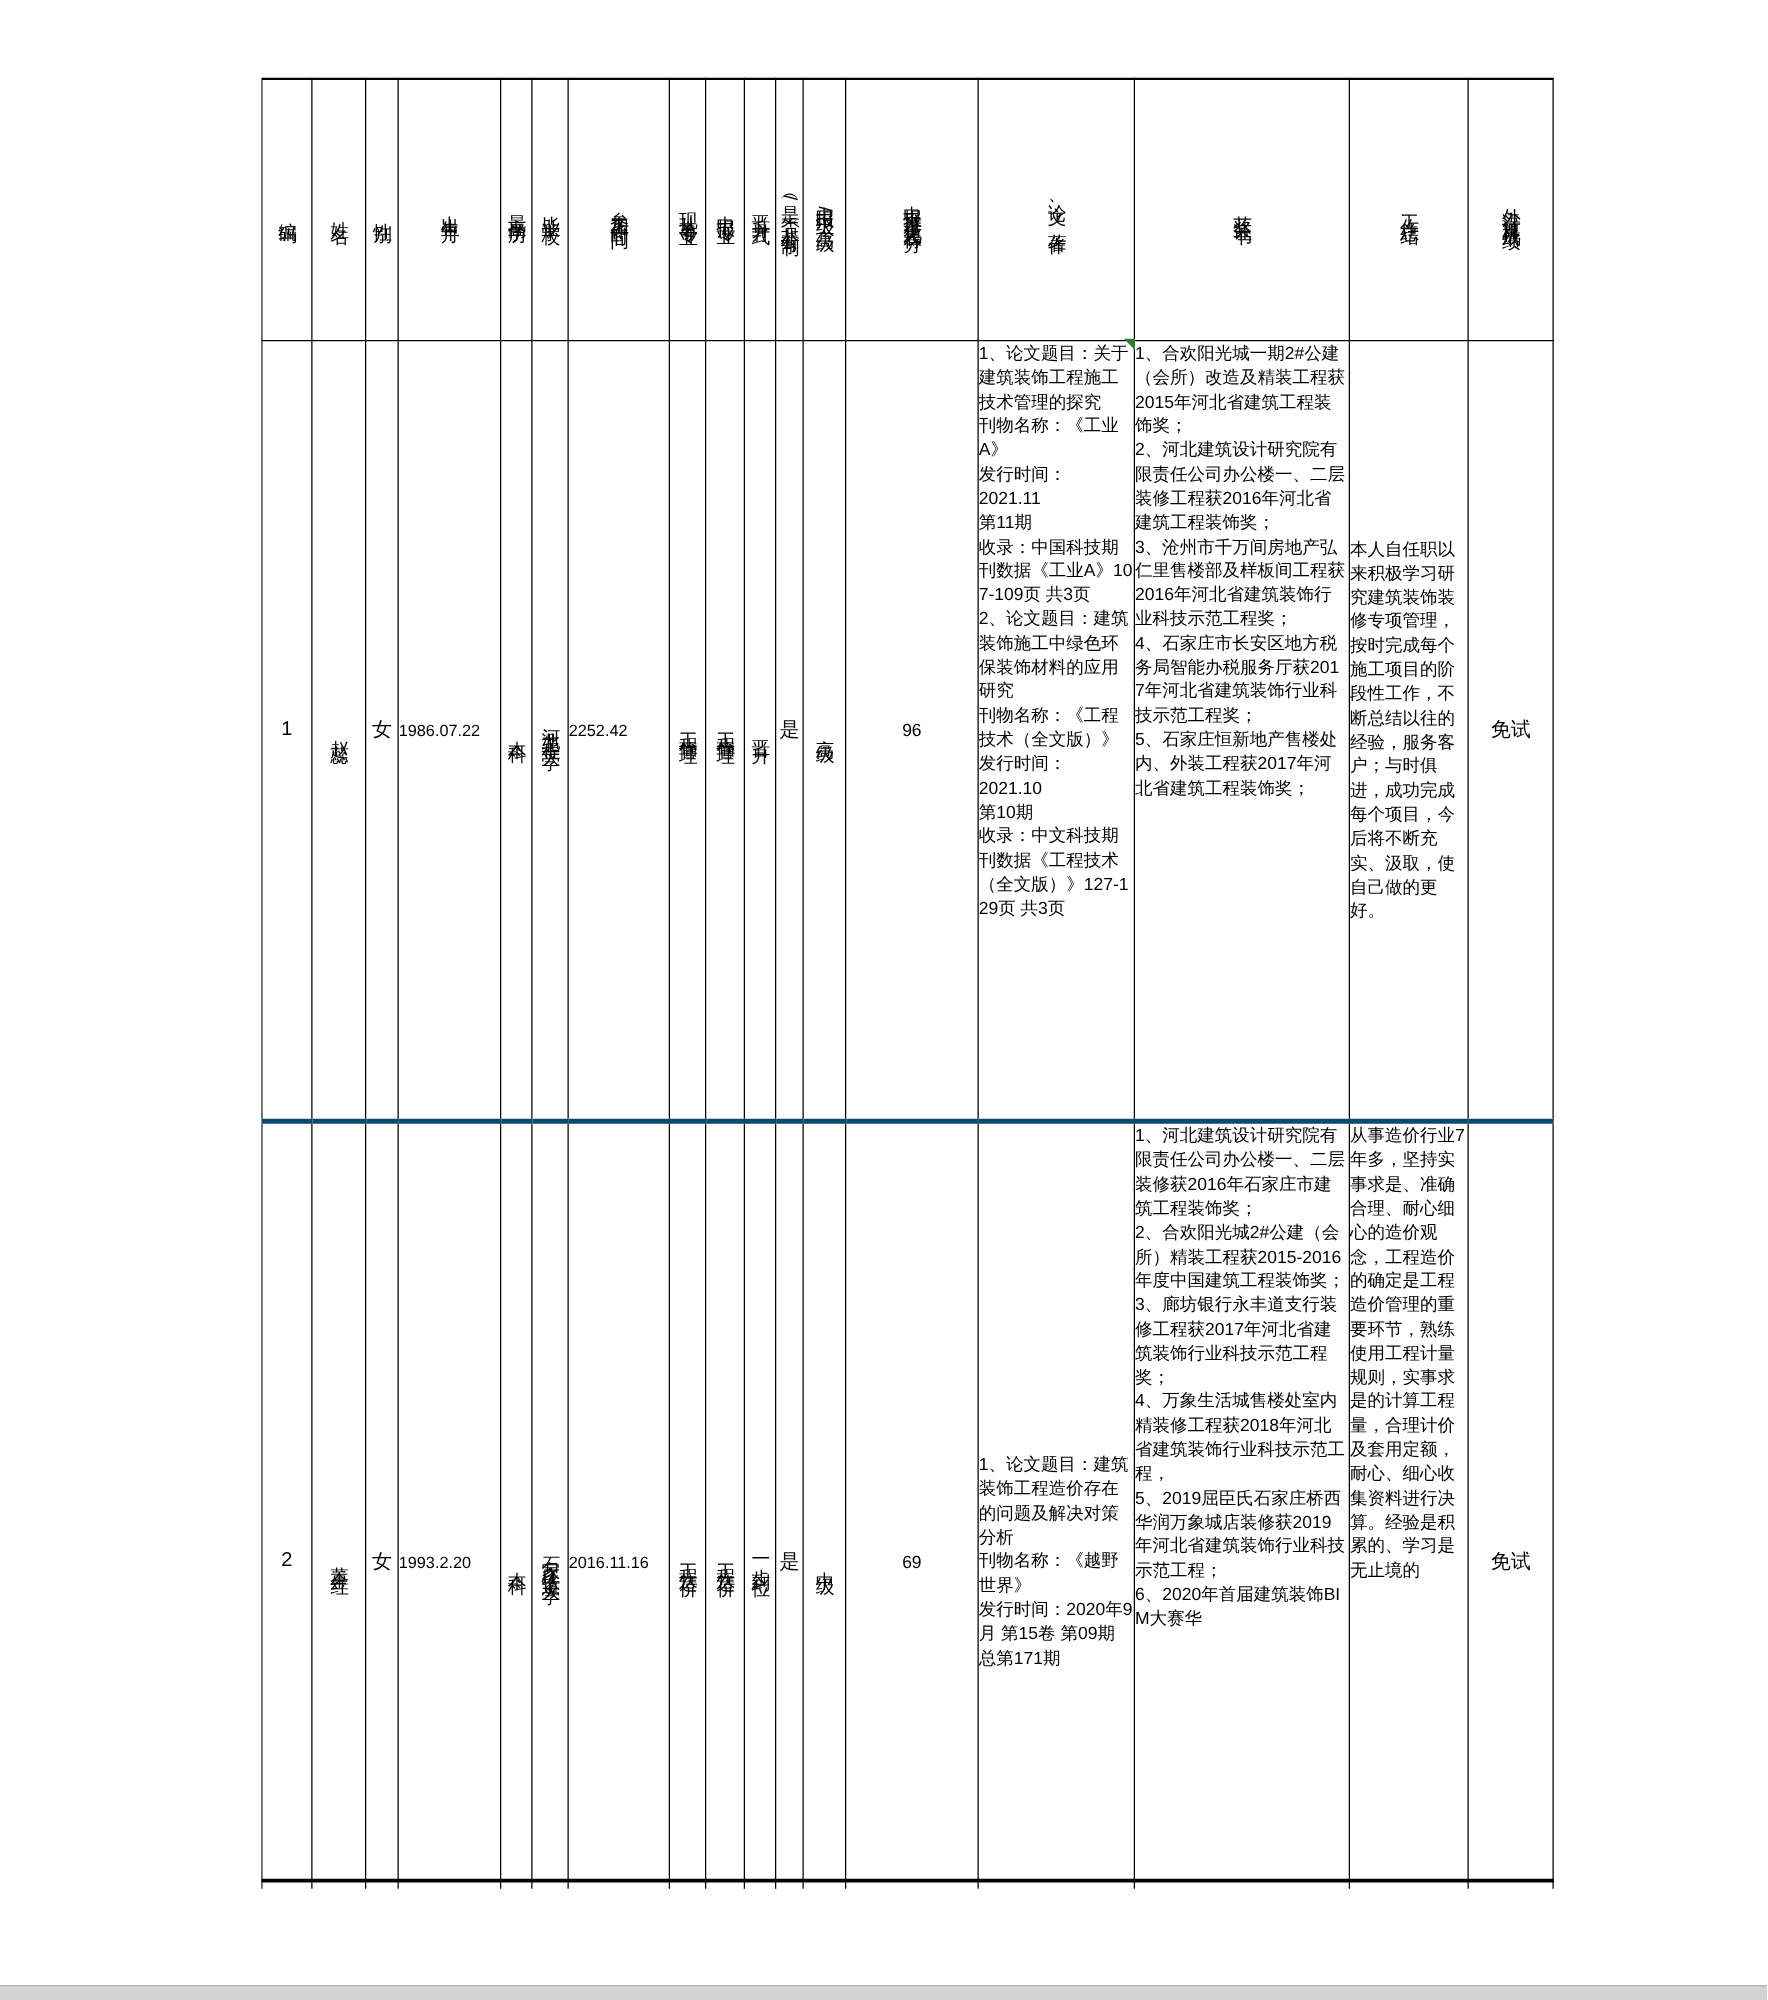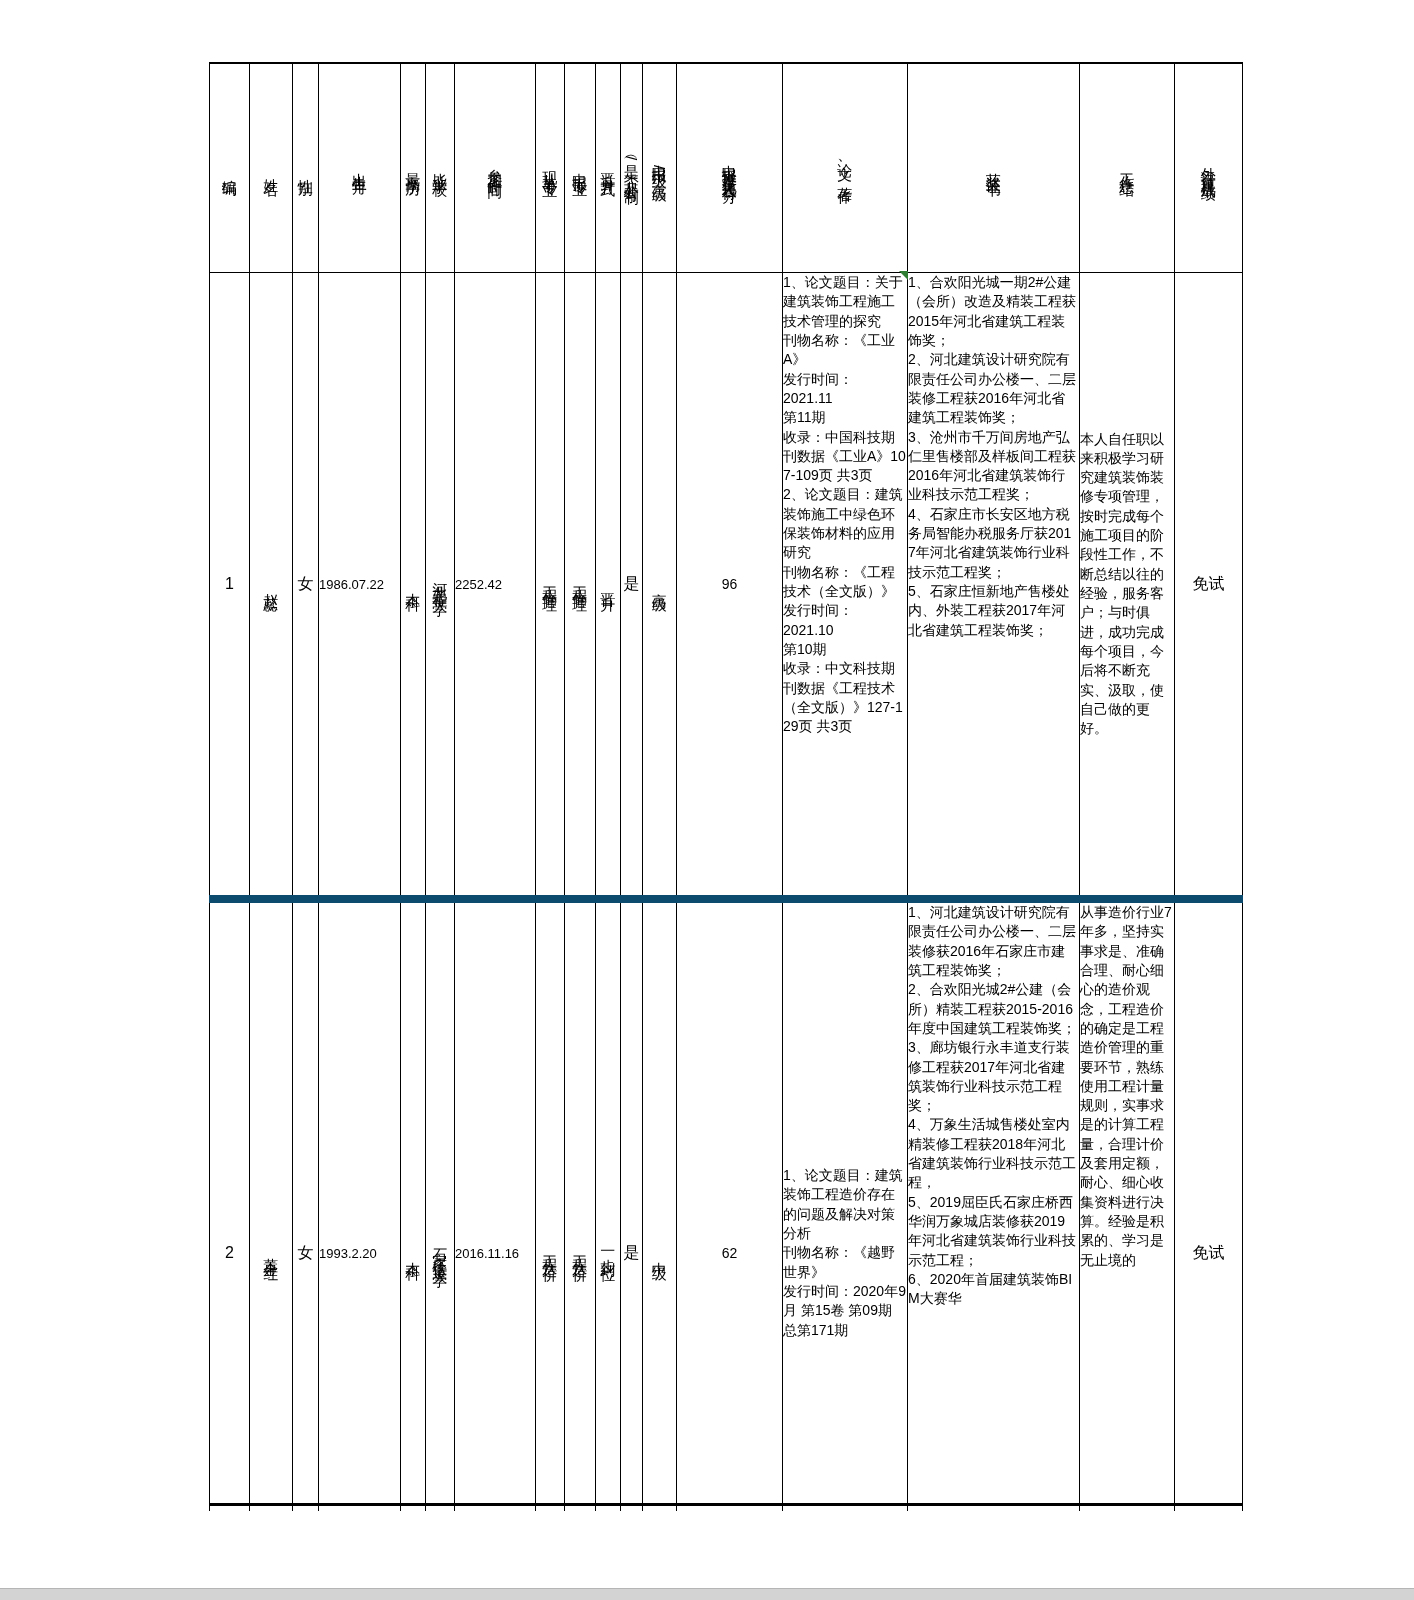--- a/index.html
+++ b/index.html
@@ -3,21 +3,21 @@
 <meta charset="utf-8">
 <style>
   html,body{margin:0;padding:0;background:#fff;}
   .page{position:relative;width:1414px;height:1600px;background:#ffffff;overflow:hidden;
         font-family:"Liberation Sans","DejaVu Sans",sans-serif;color:#000;}
   .table-wrap{position:absolute;left:209px;top:62px;width:1036px;height:1449px;overflow:hidden;}
   table.roster{border-collapse:collapse;table-layout:fixed;width:1034px;}
   table.roster th,table.roster td{border:1px solid #000;padding:0;overflow:hidden;}
   table.roster{border-top:2px solid #000;}
   tr.hdr th{border-bottom:1px solid #000;height:208px;font-weight:normal;background:#fff;}
-  tr.r1 td{height:622px;border-bottom:8px solid #0c4a6e;}
+  tr.r1 td{height:622px;border-bottom:4px solid #0c4a6e;}
   tr.r2 td{height:700px;margin-top:41px;}
   .vtext{writing-mode:vertical-rl;text-orientation:mixed;display:inline-block;
          font-size:15px;letter-spacing:4px;line-height:1.15;}
   th .vtext{letter-spacing:3px;font-size:15px;}
   td.c{text-align:center;vertical-align:middle;}
   td.date{text-align:left;vertical-align:middle;font-size:13px;letter-spacing:0;}
   td.score{text-align:center;vertical-align:middle;font-size:14px;padding-right:10px;}
   td.longtext{white-space:pre-wrap;text-align:left;font-size:14px;line-height:1.38;
               padding:2px 2px 2px 3px;word-break:break-all;}
   td.va-top{vertical-align:top;}
@@ -115,21 +115,21 @@
         <td class="c">女</td>
         <td class="date">1993.2.20</td>
         <td class="c"><span class="vtext">本科</span></td>
         <td class="c"><span class="vtext">石家庄铁道大学</span></td>
         <td class="date">2016.11.16</td>
         <td class="c"><span class="vtext">工程造价</span></td>
         <td class="c"><span class="vtext">工程造价</span></td>
         <td class="c"><span class="vtext">一步到位</span></td>
         <td class="c">是</td>
         <td class="c"><span class="vtext">中级</span></td>
-        <td class="score">62</td>
+        <td class="score">69</td>
         <td class="longtext va-mid">1、论文题目：建筑装饰工程造价存在的问题及解决对策分析
 刊物名称：《越野世界》
 发行时间：2020年9月 第15卷 第09期 总第171期</td>
         <td class="longtext va-top">1、河北建筑设计研究院有限责任公司办公楼一、二层装修获2016年石家庄市建筑工程装饰奖；
 2、合欢阳光城2#公建（会所）精装工程获2015-2016年度中国建筑工程装饰奖；
 3、廊坊银行永丰道支行装修工程获2017年河北省建筑装饰行业科技示范工程奖；
 4、万象生活城售楼处室内精装修工程获2018年河北省建筑装饰行业科技示范工程，
 5、2019屈臣氏石家庄桥西华润万象城店装修获2019年河北省建筑装饰行业科技示范工程；
 6、2020年首届建筑装饰BIM大赛华</td>
         <td class="longtext va-top">从事造价行业7年多，坚持实事求是、准确合理、耐心细心的造价观念，工程造价的确定是工程造价管理的重要环节，熟练使用工程计量规则，实事求是的计算工程量，合理计价及套用定额，耐心、细心收集资料进行决算。经验是积累的、学习是无止境的</td>

